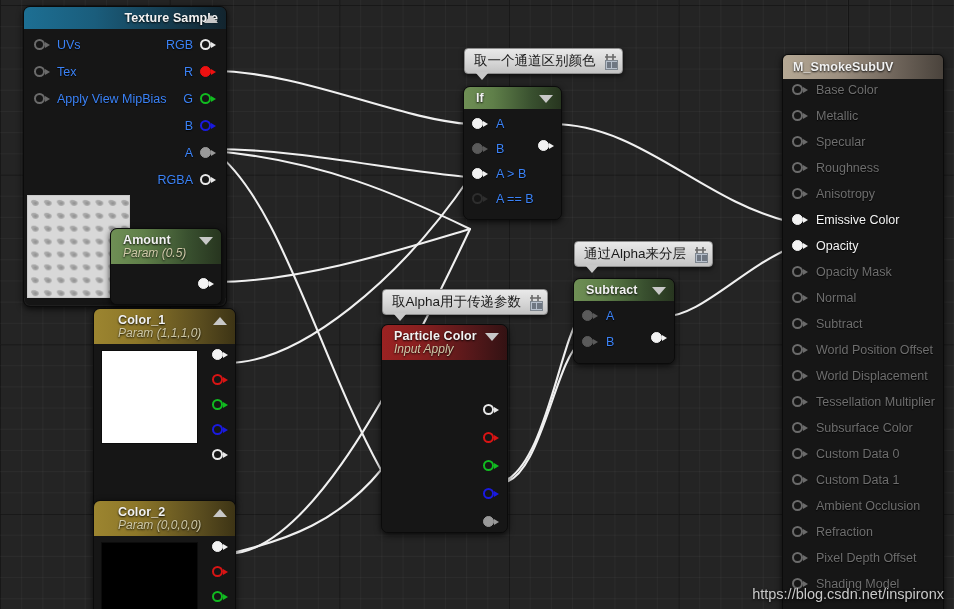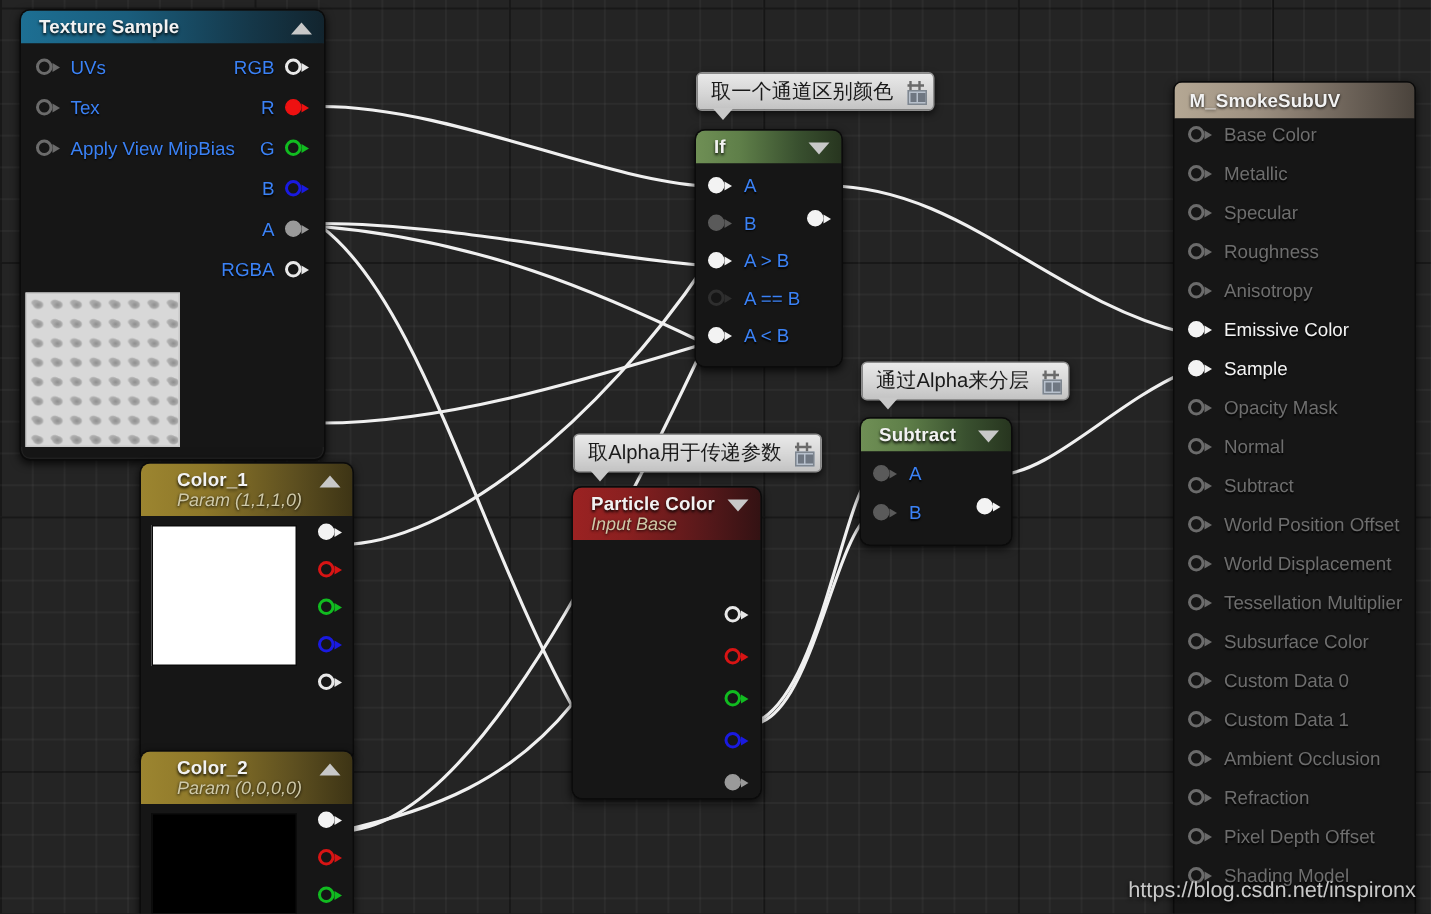--- a/index.html
+++ b/index.html
@@ -146,21 +146,21 @@
   .pin.fill-red    .dot { background: #ee1111; border: 1px solid #ee1111; }
   .pin.fill-red    .arw { border-left: 5px solid #ee1111; }
   .pin.ring-red    .dot { background: transparent; border: 2px solid #d81414; }
   .pin.ring-red    .arw { border-left: 5px solid #d81414; }
   .pin.ring-green  .dot { background: transparent; border: 2px solid #11bb20; }
   .pin.ring-green  .arw { border-left: 5px solid #11bb20; }
   .pin.ring-blue   .dot { background: transparent; border: 2px solid #1a1ae0; }
   .pin.ring-blue   .arw { border-left: 5px solid #1a1ae0; }
 
   
-  #node-texture-sample { left: 13px; top: 6px; width: 202px; }
+  #node-texture-sample { left: 23px; top: 6px; width: 202px; text-align: right; }
   #node-texture-sample .ts-grid {
     position: relative;
     padding: 2px 10px 0 10px;
   }
   .ts-line {
     position: relative;
     height: 27px;
     display: flex;
     align-items: center;
   }
@@ -504,27 +504,20 @@
           </span>
         <span class="pin-label">A &gt; B</span>
       </div>
       <div class="pin-row">
         <span class="pin ring-dark">
             <span class="dot"></span>
             <span class="arw"></span>
           </span>
         <span class="pin-label">A == B</span>
       </div>
-      <div class="pin-row">
-        <span class="pin fill-white">
-            <span class="dot"></span>
-            <span class="arw"></span>
-          </span>
-        <span class="pin-label">A &lt; B</span>
-      </div>
       <span class="pin fill-white out-pin">
           <span class="dot"></span>
           <span class="arw"></span>
         </span>
     </div>
   </div>
 
   <div class="comment" id="comment-subtract">
     <div class="ctext">通过Alpha来分层</div>
     <svg class="pin-ic" viewBox="0 0 13 11">
@@ -554,20 +547,33 @@
           </span>
         <span class="pin-label">B</span>
       </div>
       <span class="pin fill-white out-pin">
           <span class="dot"></span>
           <span class="arw"></span>
         </span>
     </div>
   </div>
 
+  <div class="node" id="node-amount">
+    <div class="node-header hdr-green">
+      <div class="node-title">Amount</div>
+      <div class="node-sub">Param (0.5)</div>
+      <div class="caret down"></div>
+    </div>
+    <div class="node-body">
+      <span class="pin fill-white out-pin">
+          <span class="dot"></span>
+          <span class="arw"></span>
+        </span>
+    </div>
+  </div>
 
   <div class="node color-node" id="node-color-1">
     <div class="node-header hdr-gold">
       <div class="node-title">Color_1</div>
       <div class="node-sub">Param (1,1,1,0)</div>
       <div class="caret up"></div>
     </div>
     <div class="node-body">
       <div class="swatch" style="background:#ffffff;"></div>
       <div class="out-col">
@@ -600,21 +606,21 @@
     <svg class="pin-ic" viewBox="0 0 13 11">
       <path d="M1 5h11M3 2v6M9 2v6" stroke="#6a6a6a" stroke-width="1.6" fill="none"></path>
     </svg>
     <div class="res-ic"></div>
     <div class="tail"></div>
   </div>
 
   <div class="node" id="node-particle-color">
     <div class="node-header hdr-red">
       <div class="node-title">Particle Color</div>
-      <div class="node-sub">Input Base</div>
+      <div class="node-sub">Input Apply</div>
       <div class="caret down"></div>
     </div>
     <div class="node-body">
       <div class="out-col">
         <span class="pin ring-white">
             <span class="dot"></span>
             <span class="arw"></span>
           </span>
         <span class="pin ring-red">
             <span class="dot"></span>
@@ -706,21 +712,21 @@
             <span class="dot"></span>
             <span class="arw"></span>
           </span>
           <span class="pin-label bright">Emissive Color</span>
         </div>
         <div class="mo-row">
           <span class="pin fill-white">
             <span class="dot"></span>
             <span class="arw"></span>
           </span>
-          <span class="pin-label bright">Sample</span>
+          <span class="pin-label bright">Opacity</span>
         </div>
         <div class="mo-row">
           <span class="pin ring-dim">
             <span class="dot"></span>
             <span class="arw"></span>
           </span>
           <span class="pin-label dim">Opacity Mask</span>
         </div>
         <div class="mo-row">
           <span class="pin ring-dim">

